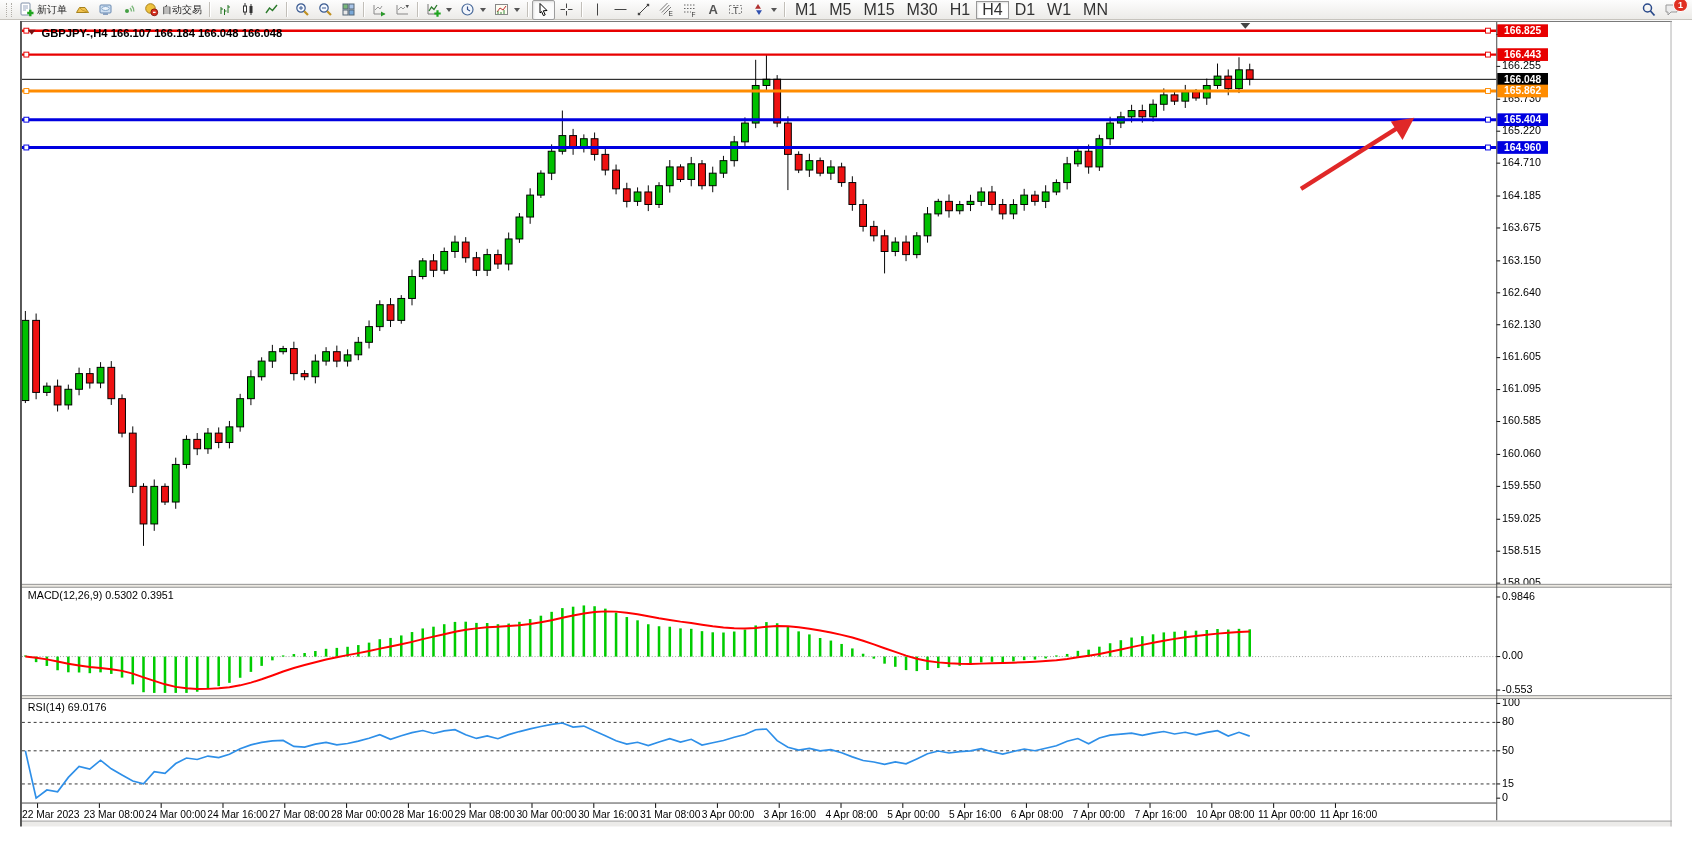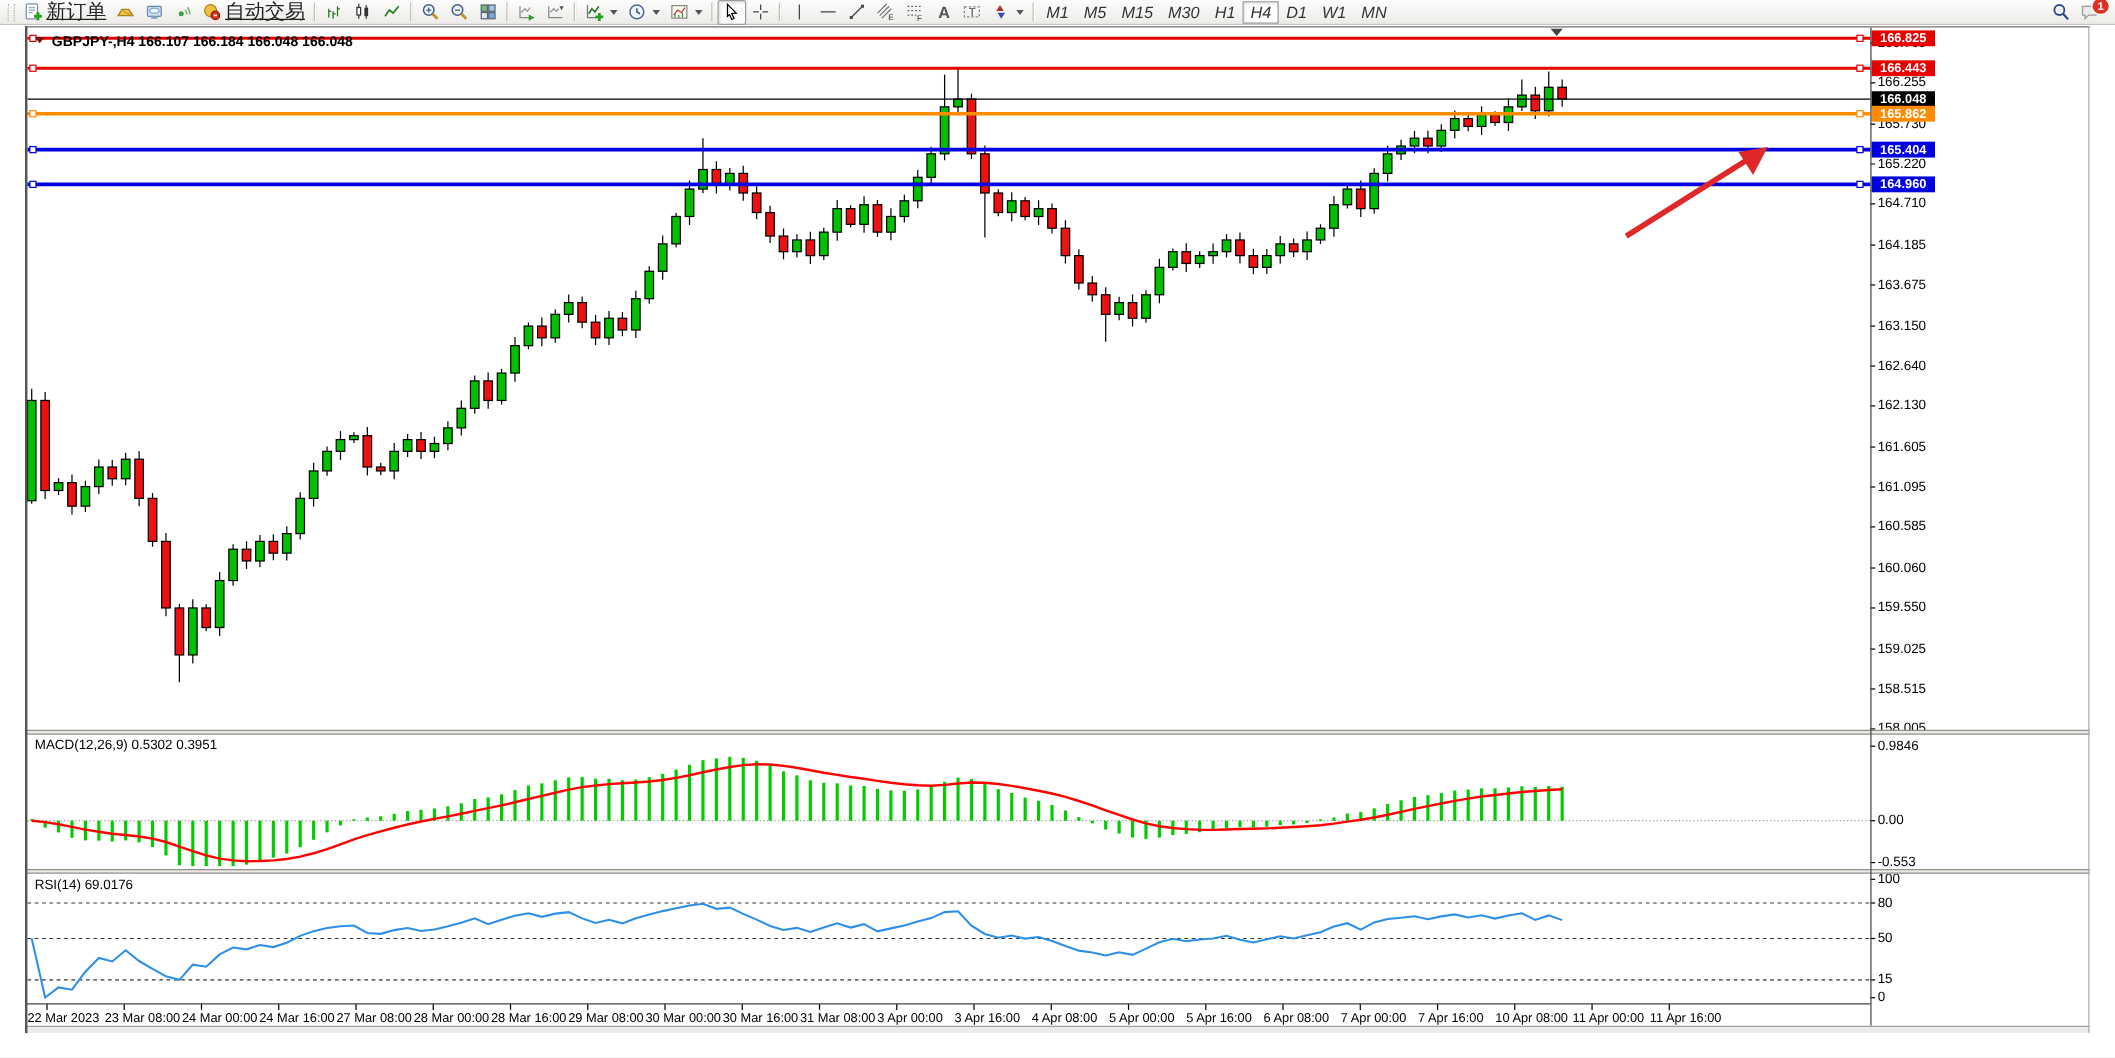--- a/index.html
+++ b/index.html
@@ -5,28 +5,28 @@
   html,body{margin:0;padding:0;background:#ecebe9;}
   #app{position:relative;width:1692px;height:846px;overflow:hidden;
        font-family:"Liberation Sans",sans-serif;background:#fff;}
   
   .toolbar{position:absolute;top:0;left:0;width:1692px;height:20px;
     background:linear-gradient(#fdfdfd,#ecebe8);border-bottom:1px solid #c6c3bd;
     display:flex;align-items:center;padding:0 3px;box-sizing:border-box;z-index:5;}
   .tbtn{display:flex;align-items:center;gap:3px;padding:0 3px;height:18px;
     border:1px solid transparent;border-radius:2px;cursor:default;flex:0 0 auto;}
   .tbtn.active{background:#fbfbfb;border:1px solid #9d9d9d;box-shadow:inset 1px 1px 2px #ddd;}
-  .tlabel{font-size:16px;color:#222;white-space:nowrap;text-decoration:underline;}
+  .tlabel{font-size:10px;color:#222;white-space:nowrap;}
   .sep{width:1px;height:15px;background:#c2bfb9;border-right:1px solid #fff;margin:0 3px;flex:0 0 auto;}
   .grip{width:4px;height:14px;border-left:1px dotted #b0ada7;border-right:1px dotted #b0ada7;margin:0 3px;flex:0 0 auto;}
   .ti{width:15px;height:15px;display:block;}
   .caret{width:0;height:0;border-left:3px solid transparent;border-right:3px solid transparent;
     border-top:4px solid #555;margin-left:2px;}
-  .tf{padding:0 5px;height:16px;line-height:16px;font-size:13px;color:#333;
-    border:1px solid transparent;flex:0 0 auto;font-style:italic;}
+  .tf{padding:0 5px;height:16px;line-height:16px;font-size:16px;color:#333;
+    border:1px solid transparent;flex:0 0 auto;}
   .tf.active{background:#fff;border:1px solid #999;box-shadow:inset 1px 1px 2px #e2e2e2;text-align:right;}
   .spacer{flex:1 1 auto;}
   .icon-wrap{position:relative;flex:0 0 auto;}
   .nbadge{position:absolute;top:-3px;right:-6px;background:#e03022;color:#fff;
     border-radius:8px;font-size:9px;line-height:10px;padding:1px 4px;border:1px solid #fff;font-weight:bold;}
   
   #chart-root{position:absolute;top:20px;left:0;width:1692px;height:826px;}
   #chart-svg{display:block;}
   #chart-svg text{font-family:"Liberation Sans",sans-serif;}
 </style>

